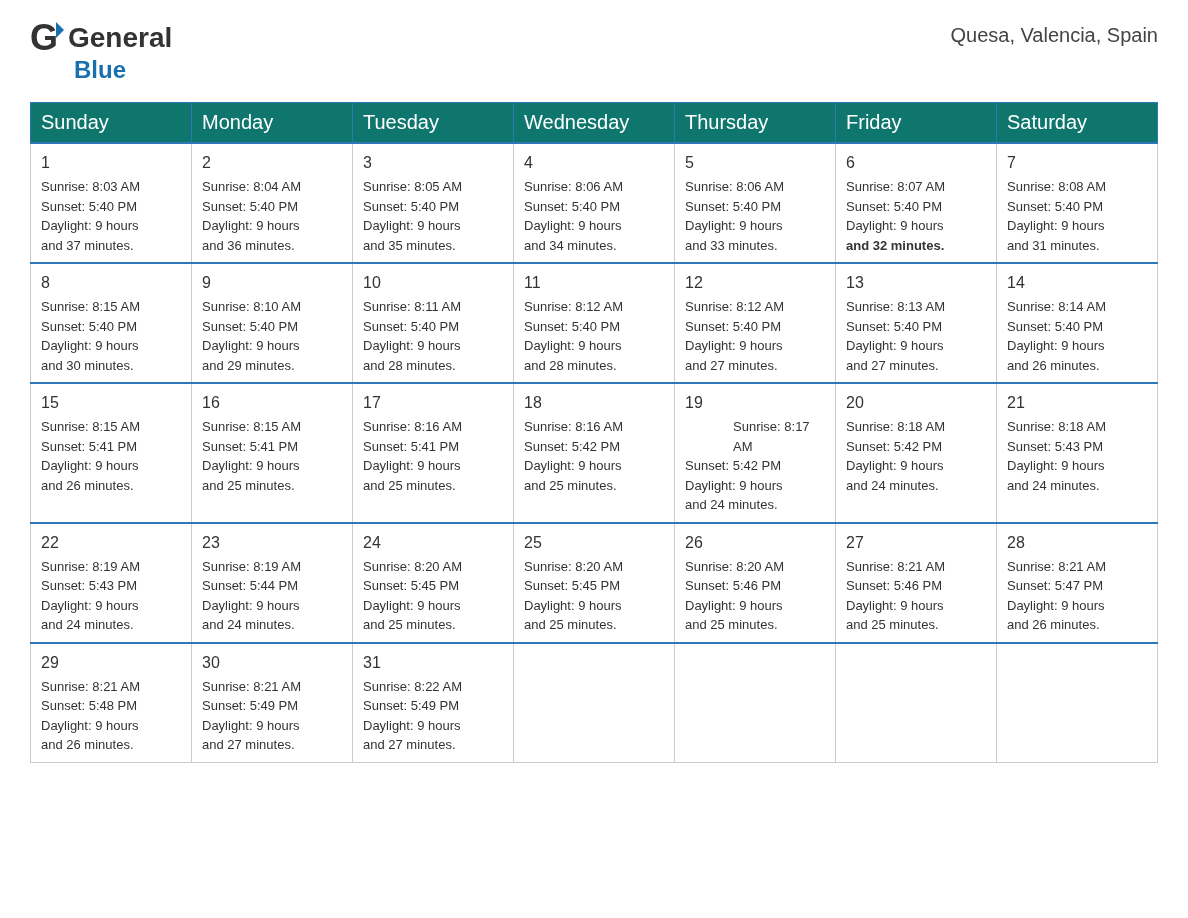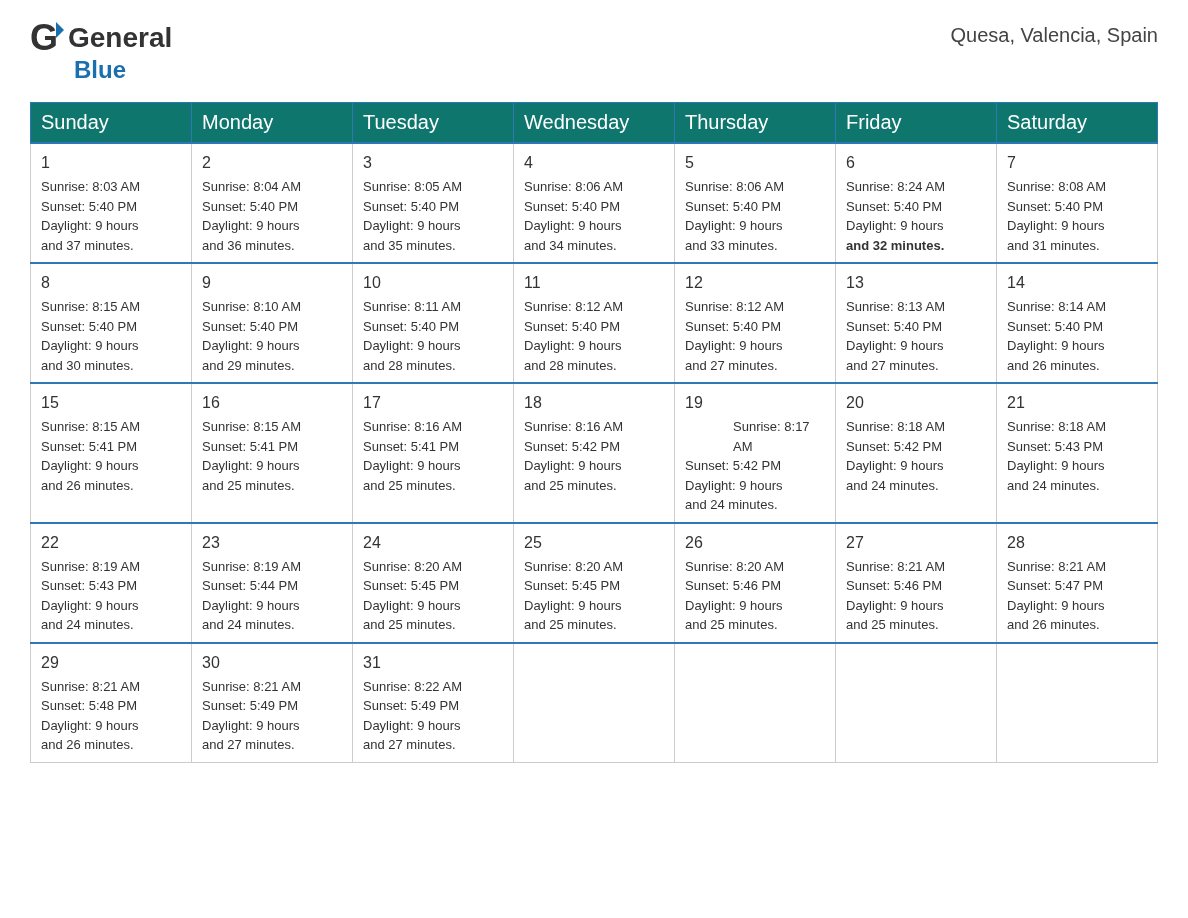--- a/index.html
+++ b/index.html
@@ -145,21 +145,21 @@
         </td>
         <td>
           <span class="day-num">5</span>
           <span style="display: block;">Sunrise: 8:06 AM</span>
           <span style="display: block;">Sunset: 5:40 PM</span>
           <span style="display: block;">Daylight: 9 hours</span>
           <span style="display: block;">and 33 minutes.</span>
         </td>
         <td>
           <span class="day-num">6</span>
-          <span style="display: block;">Sunrise: 8:24 AM</span>
+          <span style="display: block;">Sunrise: 8:07 AM</span>
           <span style="display: block;">Sunset: 5:40 PM</span>
           <span style="display: block;">Daylight: 9 hours</span>
           <span style="display: block; font-weight: bold;">and 32 minutes.</span>
         </td>
         <td>
           <span class="day-num">7</span>
           <span style="display: block;">Sunrise: 8:08 AM</span>
           <span style="display: block;">Sunset: 5:40 PM</span>
           <span style="display: block;">Daylight: 9 hours</span>
           <span style="display: block;">and 31 minutes.</span>

